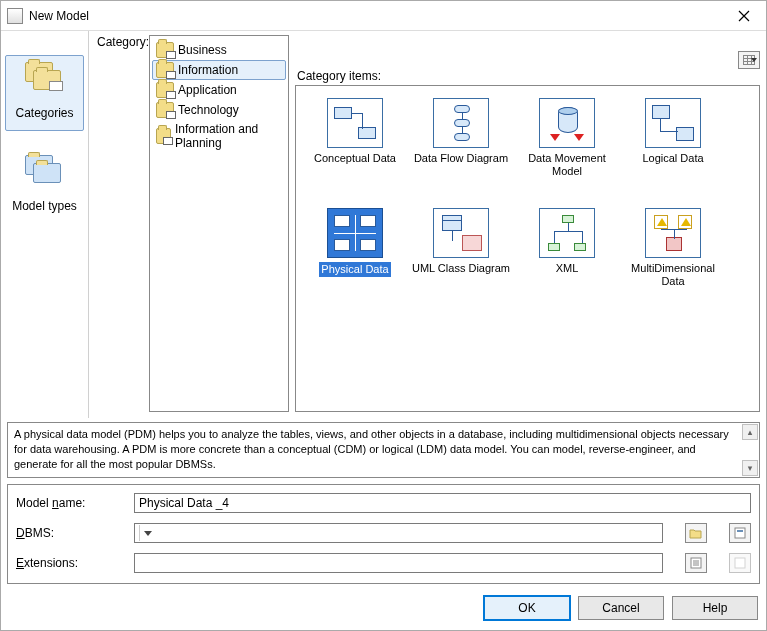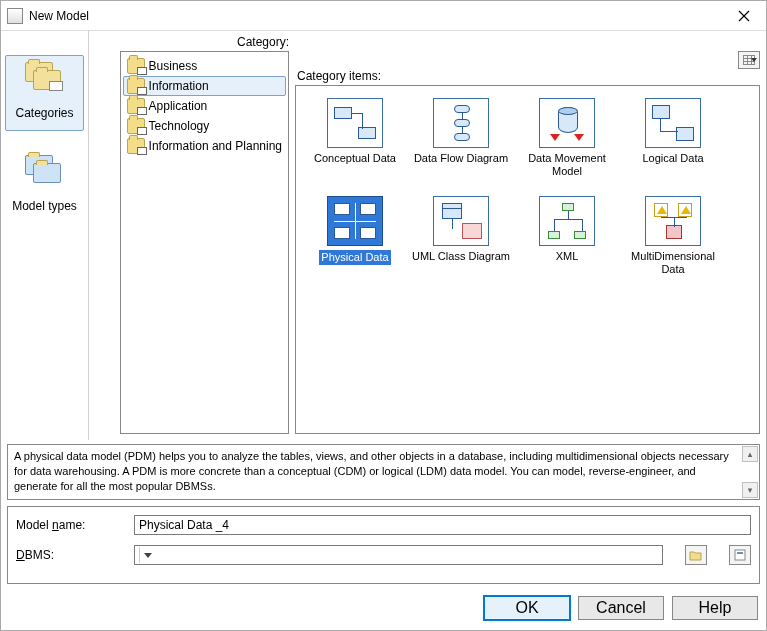--- a/index.html
+++ b/index.html
@@ -93,23 +93,22 @@
   border-radius: 2px 2px 0 0;
 }
 .folder.f1 { top: 0; left: 0; }
 .folder.f2 { top: 8px; left: 8px; }
 .mini-sheet {
   position:absolute; width:14px;height:10px;background:#fff;border:1px solid #888;
 }
 .mid-panel {
   flex: 0 0 200px;
   display: flex;
-  flex-direction: column;
+  flex-direction: row;
   padding: 4px 0 6px 6px;
-  align-items: flex-end;
 }
 .panel-label {
   font-size: 12px;
   margin-bottom: 2px;
   padding-left: 2px;
 }
 .tree {
   flex: 1;
   border: 1px solid #888;
   background: #fff;
@@ -180,21 +179,21 @@
   border-left:3px solid transparent;border-right:3px solid transparent;border-top:4px solid #333;
 }
 .items-grid {
   flex: 1;
   border: 1px solid #888;
   background: #fff;
   padding: 8px;
   display: flex;
   flex-wrap: wrap;
   align-content: flex-start;
-  gap: 4px 4px;
+  gap: 16px 4px;
   overflow: auto;
 }
 .grid-item {
   width: 102px;
   height: 94px;
   text-align: center;
   padding: 4px 2px;
   cursor: pointer;
 }
 .grid-item .g-icon {
@@ -280,21 +279,21 @@
   justify-content: flex-end;
   gap: 8px;
   padding: 6px 8px 10px;
   margin-top: auto;
 }
 .btn {
   width: 86px;
   height: 24px;
   border: 1px solid #888;
   background: #e8e8e8;
-  font-size: 16px;
+  font-size: 12px;
   cursor: pointer;
 }
 .btn.primary {
   border: 1px solid #0078d7;
   outline: 1px solid #0078d7;
   background: #e5f1fb;
 }
 
 .ic-box { position:absolute; border:1px solid #2a5a9a; background:#d7e8f9; }
 .ic-line { position:absolute; background:#2a5a9a; }
@@ -498,20 +497,37 @@
               <path d="M1 3h4l1 1h6v7H1z" fill="#f3dd88" stroke="#b8a551"></path>
             </svg>
         </div>
         <div class="icon-btn">
           <svg width="12" height="12" viewBox="0 0 12 12">
               <rect x="1" y="1" width="10" height="10" fill="#fff" stroke="#888"></rect>
               <rect x="3" y="3" width="6" height="2" fill="#6a90b8"></rect>
             </svg>
         </div>
       </div>
+      <div class="form-row" style="margin-bottom:2px;">
+        <label><span class="underline-letter">E</span><span>xtensions:</span></label>
+        <div class="combo">
+          <span></span>
+        </div>
+        <div class="icon-btn">
+          <svg width="12" height="12" viewBox="0 0 12 12">
+              <rect x="1" y="1" width="10" height="10" fill="#fff" stroke="#888"></rect>
+              <path d="M3 4h6M3 6h6M3 8h6" stroke="#888"></path>
+            </svg>
+        </div>
+        <div class="icon-btn disabled">
+          <svg width="12" height="12" viewBox="0 0 12 12">
+              <rect x="1" y="1" width="10" height="10" fill="#fff" stroke="#aaa"></rect>
+            </svg>
+        </div>
+      </div>
     </div>
 
     <div class="button-row">
       <button class="btn primary">OK</button>
       <button class="btn">Cancel</button>
       <button class="btn">Help</button>
     </div>
   </div>
 </div>
 

